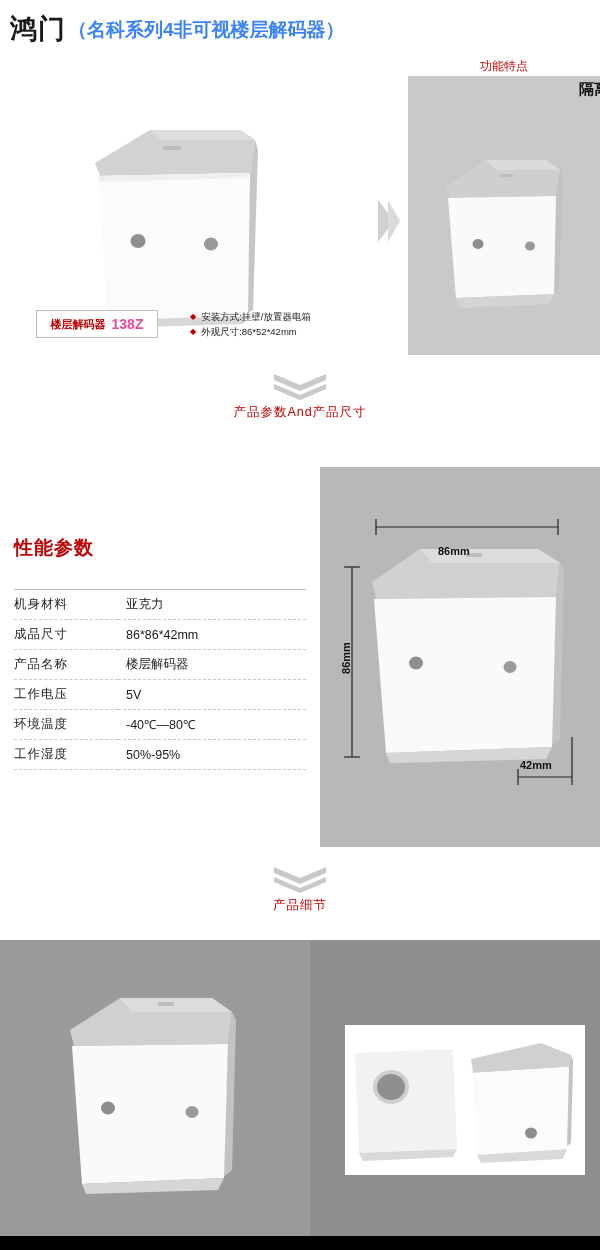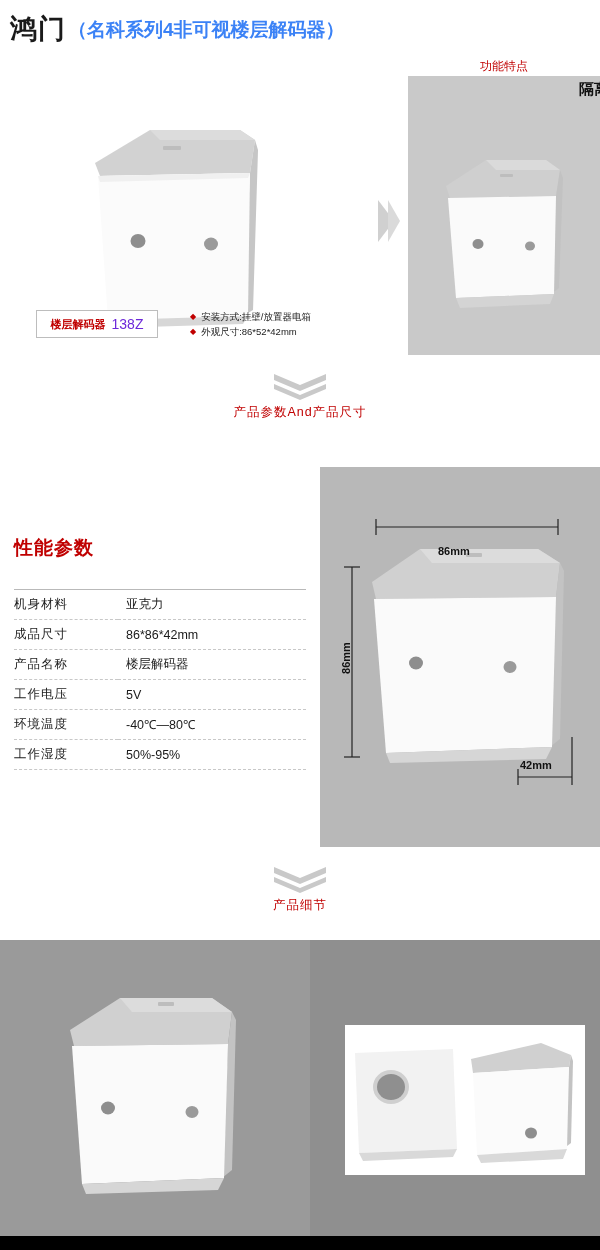--- a/index.html
+++ b/index.html
@@ -121,22 +121,22 @@
     justify-content: center;
     gap: 6px;
   }
   .badge .b-label {
     font-size: 11px;
     font-weight: bold;
     color: #c00000;
   }
   .badge .b-value {
     font-size: 14px;
-    font-weight: normal;
-    color: #6d28d9;
+    font-weight: bold;
+    color: #ec4899;
   }
   .bullets {
     position: absolute;
     left: 190px;
     top: 309px;
     font-size: 9.5px;
     color: #222;
     line-height: 15px;
   }
   .bullets .bl {

